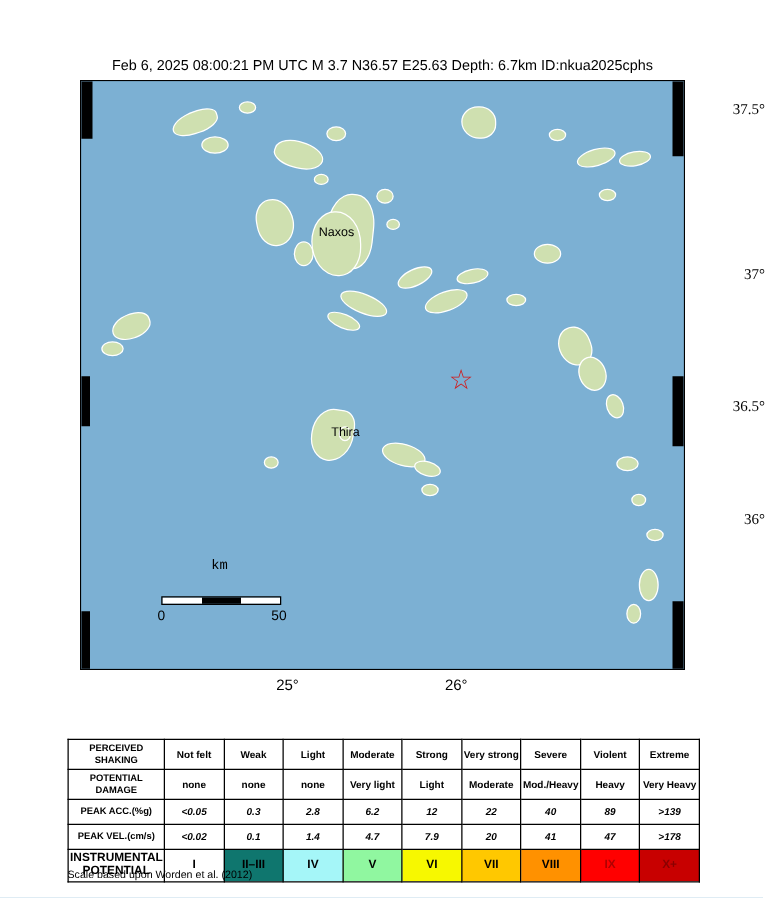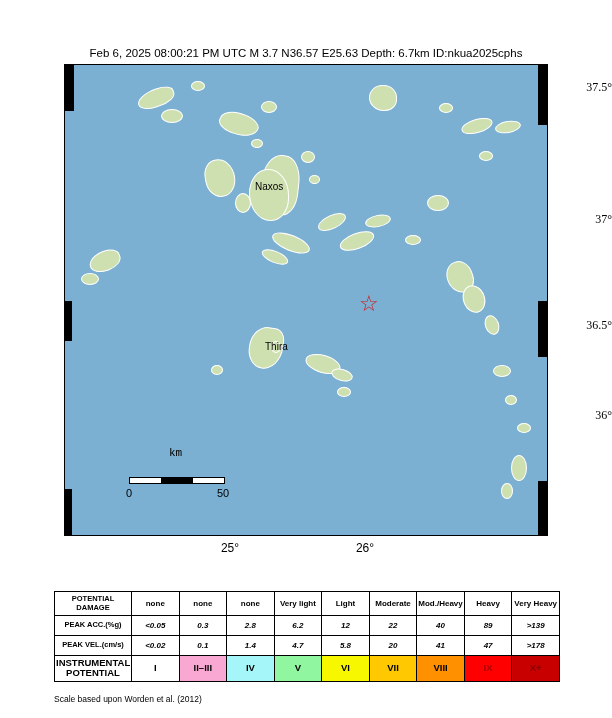--- a/index.html
+++ b/index.html
@@ -243,20 +243,32 @@
       <div class="km">km</div>
       <div class="scale-rect"></div>
       <div class="scale-lbl" style="left:-3px;">0</div>
       <div class="scale-lbl" style="left:88px;">50</div>
     </div>
   </div>
 
 
   <table class="legend">
     <tbody>
+        <tr class="r-shaking">
+      <td class="rowhdr">PERCEIVED SHAKING</td>
+      <td>Not felt</td>
+      <td>Weak</td>
+      <td>Light</td>
+      <td>Moderate</td>
+      <td>Strong</td>
+      <td>Very strong</td>
+      <td>Severe</td>
+      <td>Violent</td>
+      <td>Extreme</td>
+    </tr>
     <tr class="r-damage">
       <td class="rowhdr">POTENTIAL DAMAGE</td>
       <td>none</td>
       <td>none</td>
       <td>none</td>
       <td>Very light</td>
       <td>Light</td>
       <td>Moderate</td>
       <td>Mod./Heavy</td>
       <td>Heavy</td>
@@ -273,30 +285,30 @@
       <td class="italic">40</td>
       <td class="italic">89</td>
       <td class="italic">&gt;139</td>
     </tr>
     <tr class="r-vel">
       <td class="rowhdr">PEAK VEL.(cm/s)</td>
       <td class="italic">&lt;0.02</td>
       <td class="italic">0.1</td>
       <td class="italic">1.4</td>
       <td class="italic">4.7</td>
-      <td class="italic">5.8</td>
+      <td class="italic">7.9</td>
       <td class="italic">20</td>
       <td class="italic">41</td>
       <td class="italic">47</td>
       <td class="italic">&gt;178</td>
     </tr>
     <tr class="r-int">
       <td class="rowhdr">INSTRUMENTAL POTENTIAL</td>
       <td style="background:#ffffff;">I</td>
-      <td style="background:#f9a8d4;">II–III</td>
+      <td style="background:#0f766e;">II–III</td>
       <td style="background:#a5f6f8;">IV</td>
       <td style="background:#90f7a0;">V</td>
       <td style="background:#f7f800;">VI</td>
       <td style="background:#ffc800;">VII</td>
       <td style="background:#ff9100;">VIII</td>
       <td style="background:#ff0000; color:#b00000;">IX</td>
       <td style="background:#c80000; color:#8a0000;">X+</td>
     </tr>
   </tbody>
     </table>

